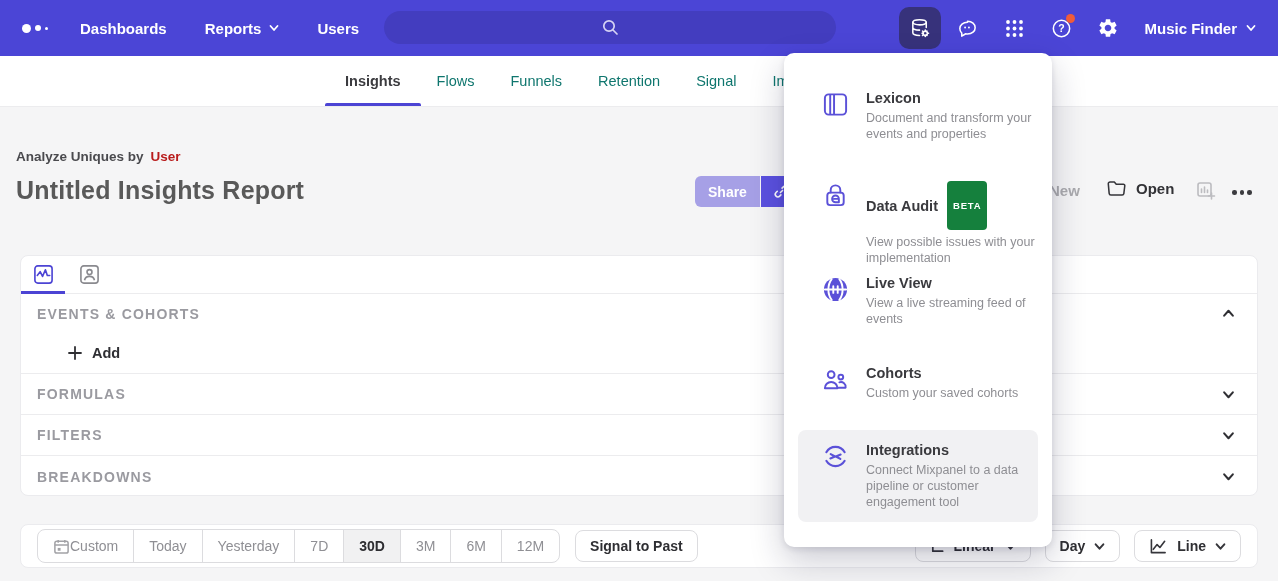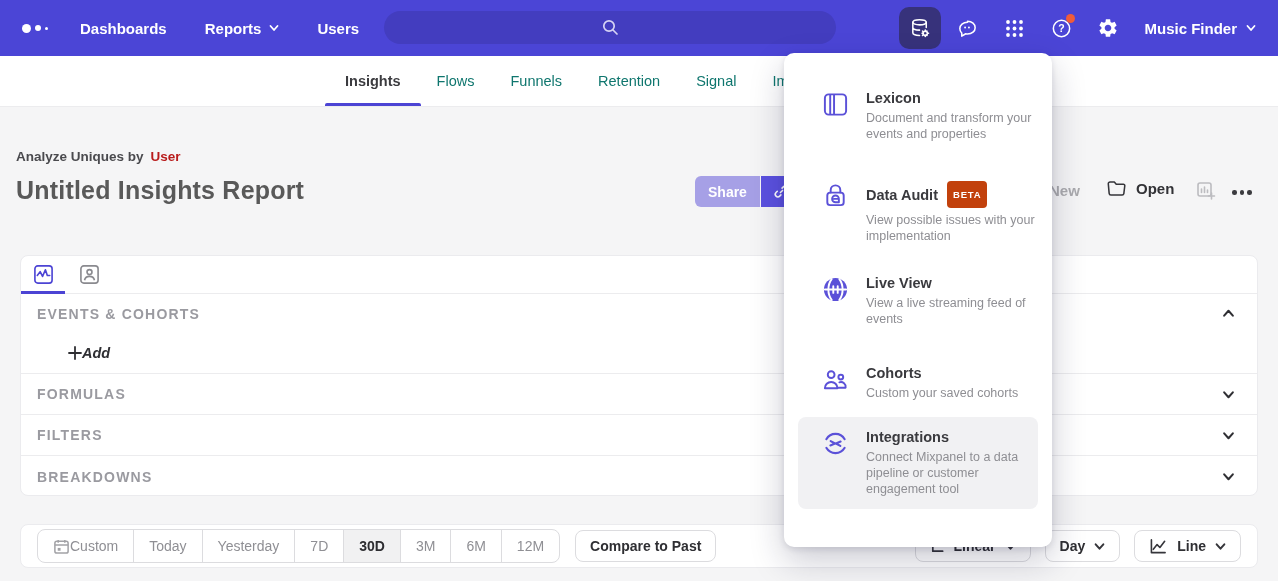--- a/index.html
+++ b/index.html
@@ -48,21 +48,21 @@
   
   .card{position:absolute;left:20px;right:20px;background:#fff;border-radius:8px;border:1px solid #ebebee;box-sizing:border-box;}
   .builder{top:255px;height:241px;}
   .vtabs{height:37px;border-bottom:1px solid #ececee;display:flex;}
   .vtab{width:44px;height:37px;display:flex;align-items:center;justify-content:center;position:relative;cursor:pointer;}
   .vtab.active::after{content:"";position:absolute;left:0;right:0;bottom:-1px;height:3px;background:#4c44d4;}
   .vtab + .vtab{margin-left:2px;}
   .sectionhead{height:39px;display:flex;align-items:center;justify-content:space-between;padding:0 16px;}
   .sectionlabel{font-size:14px;font-weight:700;color:#9a9aa0;letter-spacing:1.2px;}
   .addrow{height:40px;display:flex;align-items:center;padding-left:47px;border-bottom:1px solid #ececee;}
-  .addbtn{display:flex;align-items:center;font-size:14.5px;font-weight:700;color:#2f2f33;cursor:pointer;background:none;border:none;font-family:inherit;padding:0;font-style:italic;}
+  .addbtn{display:flex;align-items:center;gap:10px;font-size:14.5px;font-weight:700;color:#2f2f33;cursor:pointer;background:none;border:none;font-family:inherit;padding:0;}
   .collrow{height:41px;display:flex;align-items:center;justify-content:space-between;padding:0 16px;border-bottom:1px solid #ececee;cursor:pointer;box-sizing:border-box;}
   .collrow:last-child{border-bottom:none;}
   .chevbtn{padding:4px 6px;cursor:pointer;display:flex;}
 
   
   .toolbar{top:524px;height:44px;display:flex;align-items:center;padding:0 16px;}
   .segmented{display:flex;height:32px;border:1px solid #dcdcdf;border-radius:8px;overflow:hidden;align-items:stretch;}
   .seg{display:flex;align-items:center;gap:0;padding:0 15px;font-size:14px;color:#8f8f94;border-left:1px solid #dcdcdf;cursor:pointer;white-space:nowrap;}
   .seg:first-child{border-left:none;}
   .seg.active{background:#f1f1f2;color:#2d2d31;font-weight:700;}
@@ -70,21 +70,21 @@
   .comparebtn{margin-left:15px;}
   .rightctrls{margin-left:auto;display:flex;gap:14px;}
 
   
   .overlay{position:absolute;left:784px;top:53px;width:268px;height:494px;background:#fff;border-radius:10px;box-shadow:0 2px 6px rgba(25,25,60,.12),0 14px 34px rgba(25,25,60,.22);z-index:40;}
   .ov-item{position:absolute;left:14px;right:14px;padding:12px 10px 12px 24px;display:flex;gap:17px;cursor:pointer;border-radius:8px;box-sizing:border-box;}
   .ov-item.hl{background:#f1f1f3;}
   .ov-icon{flex:0 0 27px;height:27px;margin-top:1px;}
   .ov-title{font-size:14.5px;font-weight:700;color:#3a3a3e;display:flex;align-items:center;}
   .ov-desc{font-size:12.5px;color:#8e8e93;line-height:1.28;margin-top:4px;width:172px;}
-  .beta{display:inline-block;background:#c2410c;color:#fff;font-size:9.5px;font-weight:700;letter-spacing:.8px;padding:8px 6px;border-radius:4px;margin-left:9px;}
+  .beta{display:inline-block;background:#15803d;color:#fff;font-size:9.5px;font-weight:700;letter-spacing:.8px;padding:19px 6px;border-radius:4px;margin-left:9px;}
 </style>
 </head>
 <body>
 
 <div id="app">
 
   <div class="topnav">
     <div class="logo">
         <i></i>
         <i></i>
@@ -297,21 +297,21 @@
           <span>3M</span>
         </span>
       <span class="seg">
           <span>6M</span>
         </span>
       <span class="seg">
           <span>12M</span>
         </span>
     </div>
     <button class="btn comparebtn">
-        <span>Compare to Past</span>
+        <span>Signal to Past</span>
       </button>
 
     <div class="rightctrls">
       <button class="btn">
         <svg width="15" height="15" viewBox="0 0 16 16" fill="none" stroke="#35353a" stroke-width="1.8" stroke-linecap="round" stroke-linejoin="round">
             <path d="M3 2.5v10.5h10.5"></path>
           </svg>
         <span>Linear</span>
         <svg width="11" height="11" viewBox="0 0 10 10">
             <path d="M1.5 3l3.5 4 3.5-4" fill="none" stroke="#35353a" stroke-width="1.8" stroke-linecap="round" stroke-linejoin="round"></path>
@@ -391,21 +391,21 @@
           <path d="M16.5 22.5h8a5 5 0 00-6.5-5.6"></path>
         </svg>
       <div>
         <div class="ov-title">
             <span>Cohorts</span>
           </div>
         <div class="ov-desc">Custom your saved cohorts</div>
       </div>
     </div>
 
-    <div class="ov-item hl" style="top:364px;">
+    <div class="ov-item hl" style="top:377px;">
       <svg class="ov-icon" viewBox="0 0 28 28" fill="none" stroke="#5b51d8" stroke-width="2.2" stroke-linecap="round" stroke-linejoin="round">
           <path d="M4.5 9.5a11 11 0 0119 0"></path>
           <path d="M23.5 18.5a11 11 0 01-19 0"></path>
           <path d="M9 11.5l4.5 2.5-4.8 2"></path>
           <path d="M19 16.5l-4.5-2.5 4.8-2"></path>
         </svg>
       <div>
         <div class="ov-title">
             <span>Integrations</span>
           </div>

